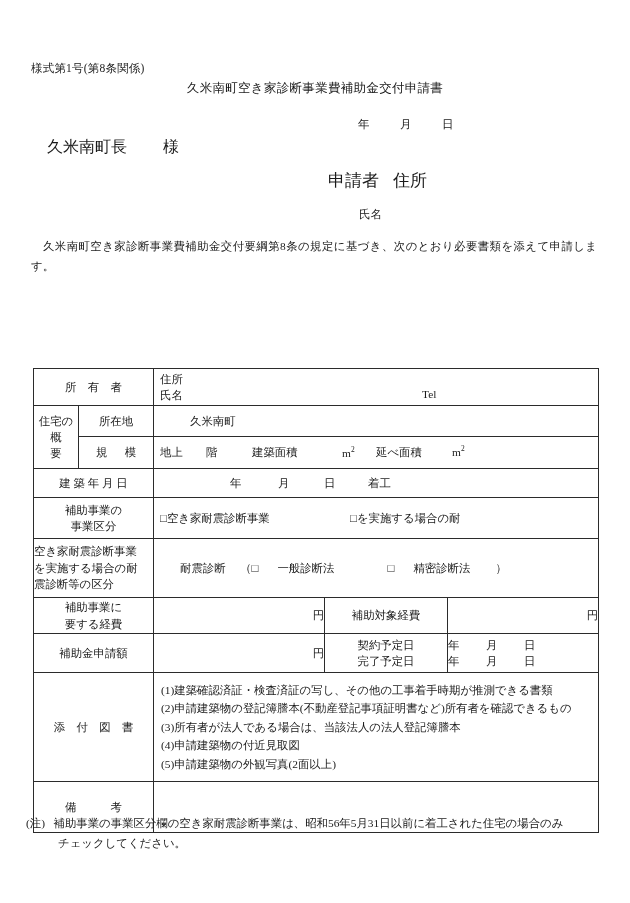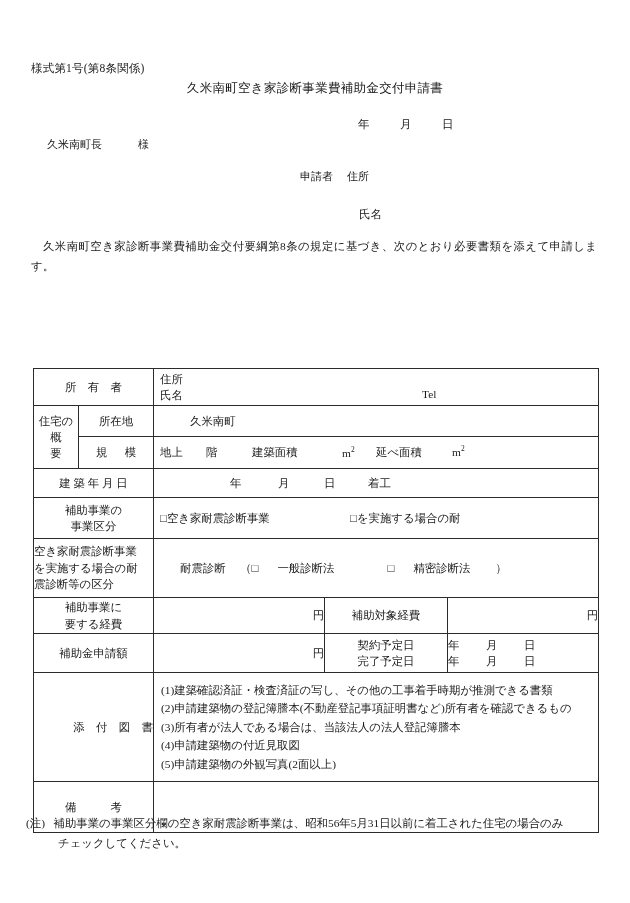--- a/index.html
+++ b/index.html
@@ -49,33 +49,33 @@
   }
   .date-line span { display: inline-block; }
   .date-line .y { width: 42px; }
   .date-line .m { width: 42px; }
   .date-line .d { width: 14px; }
 
   .addressee {
     position: absolute;
     left: 47px;
     top: 137px;
-    font-size: 11px;
+    font-size: 16px;
     white-space: nowrap;
   }
   .addressee .hon {
     display: inline-block;
     margin-left: 36px;
   }
 
   .applicant-addr {
     position: absolute;
-    left: 300px;
+    left: 328px;
     top: 169px;
-    font-size: 11px;
+    font-size: 17px;
     white-space: nowrap;
   }
   .applicant-addr .lbl { display: inline-block; margin-right: 14px; }
   .applicant-name {
     position: absolute;
     left: 359px;
     top: 207px;
     font-size: 11.5px;
     white-space: nowrap;
   }
@@ -187,21 +187,21 @@
   .amt-lbl .two { line-height: 16.5px; }
   .date2 {
     height: 38px;
     line-height: 16.5px;
     white-space: nowrap;
     padding-left: 30px;
   }
   .date2 .d1 { display: inline-block; width: 38px; }
   .date2 .d2 { display: inline-block; width: 38px; }
 
-  .attach-lbl { height: 108px; text-align: right; }
+  .attach-lbl { height: 108px; }
   .attach-val {
     height: 108px;
     padding: 5px 0 5px 6px;
     vertical-align: top;
   }
   .attach-val ul {
     margin: 7px; padding: 0; list-style: none;
     line-height: 18.4px;
   }
   .bikou-lbl { height: 50px; }

